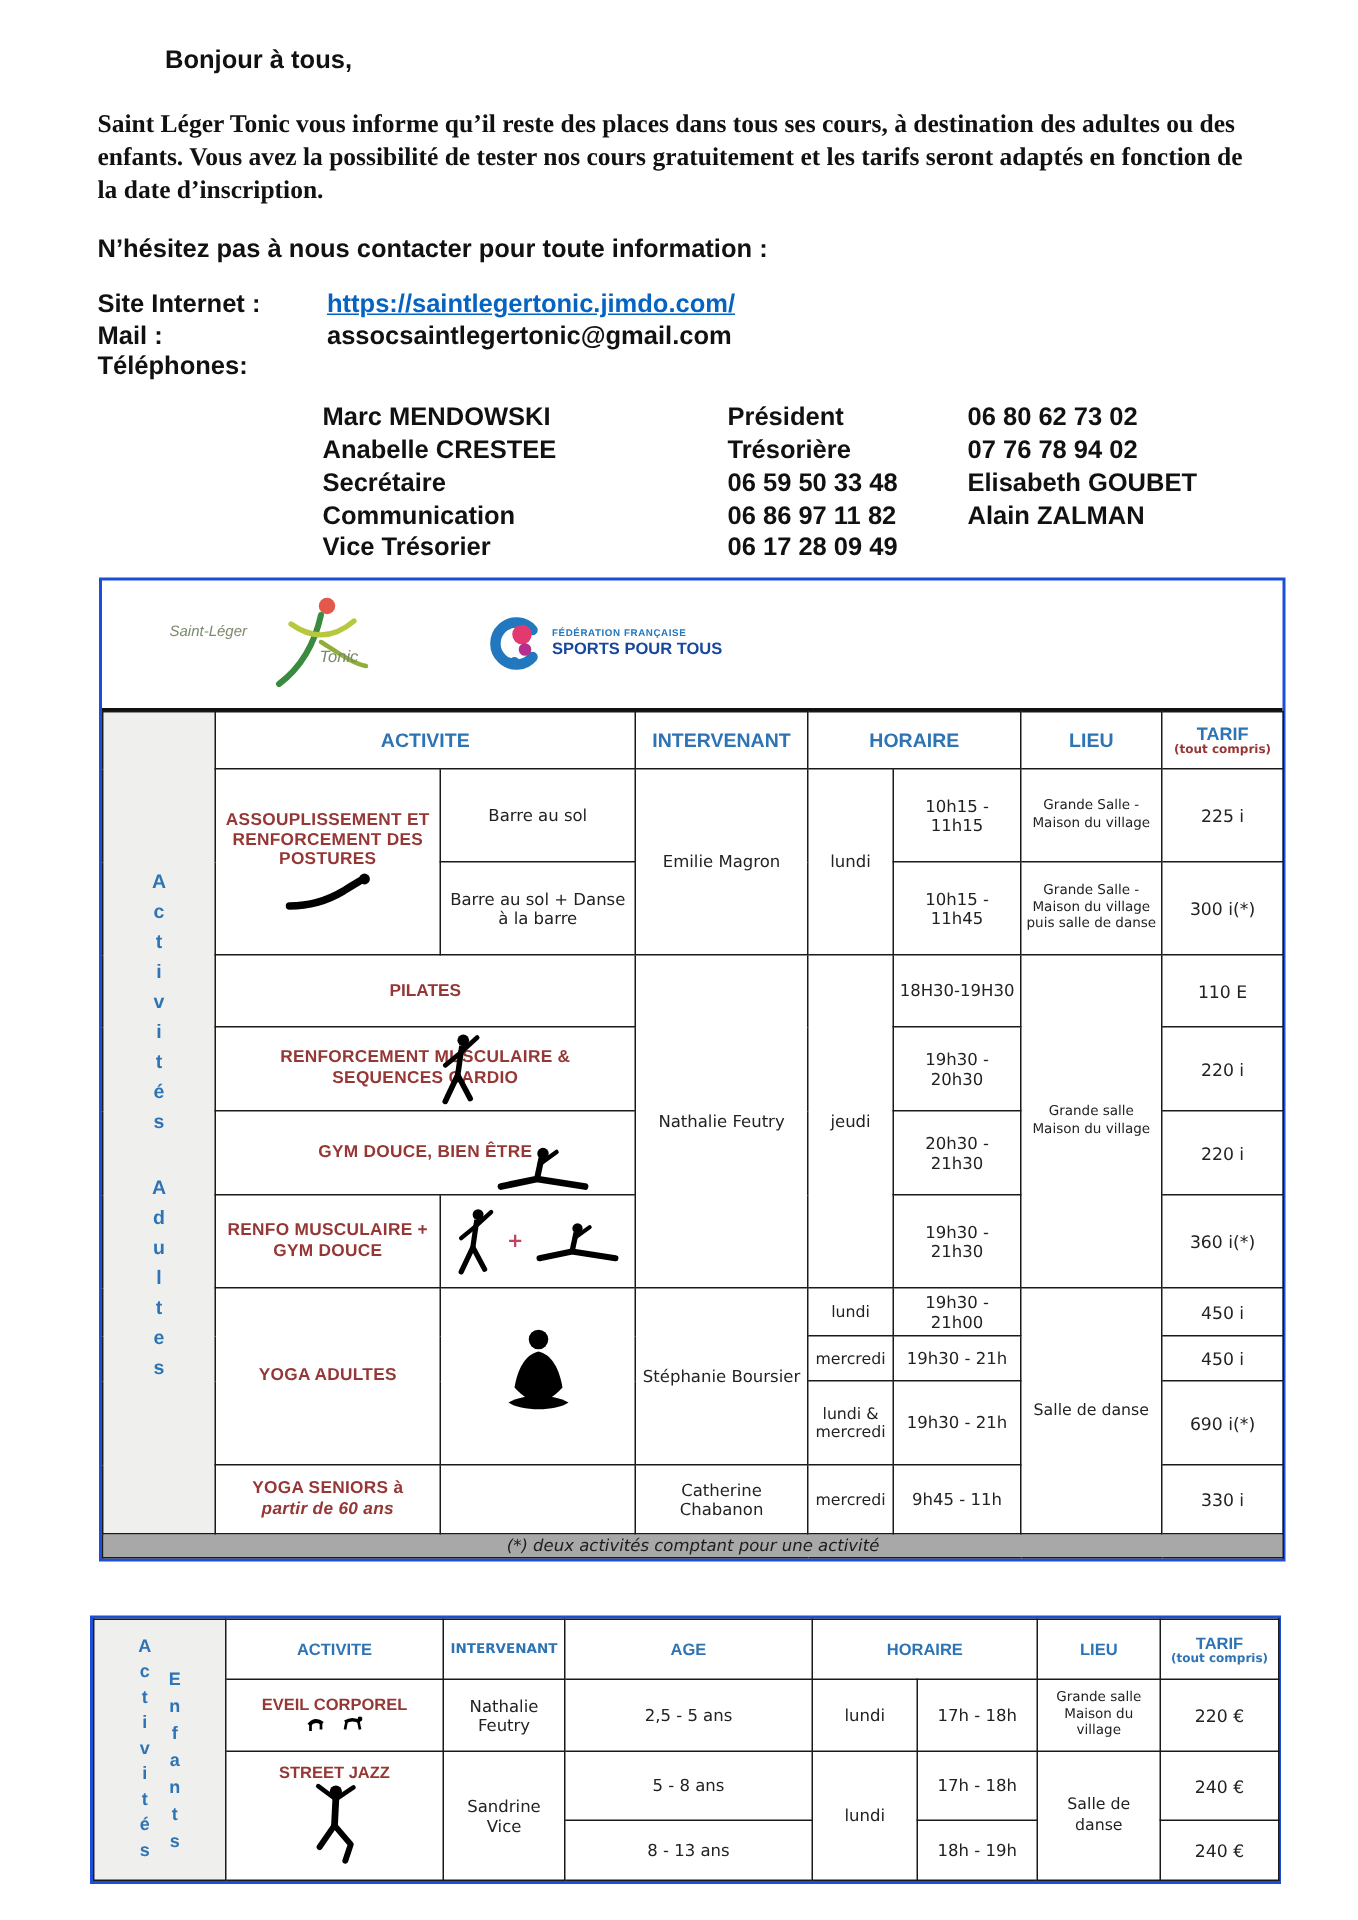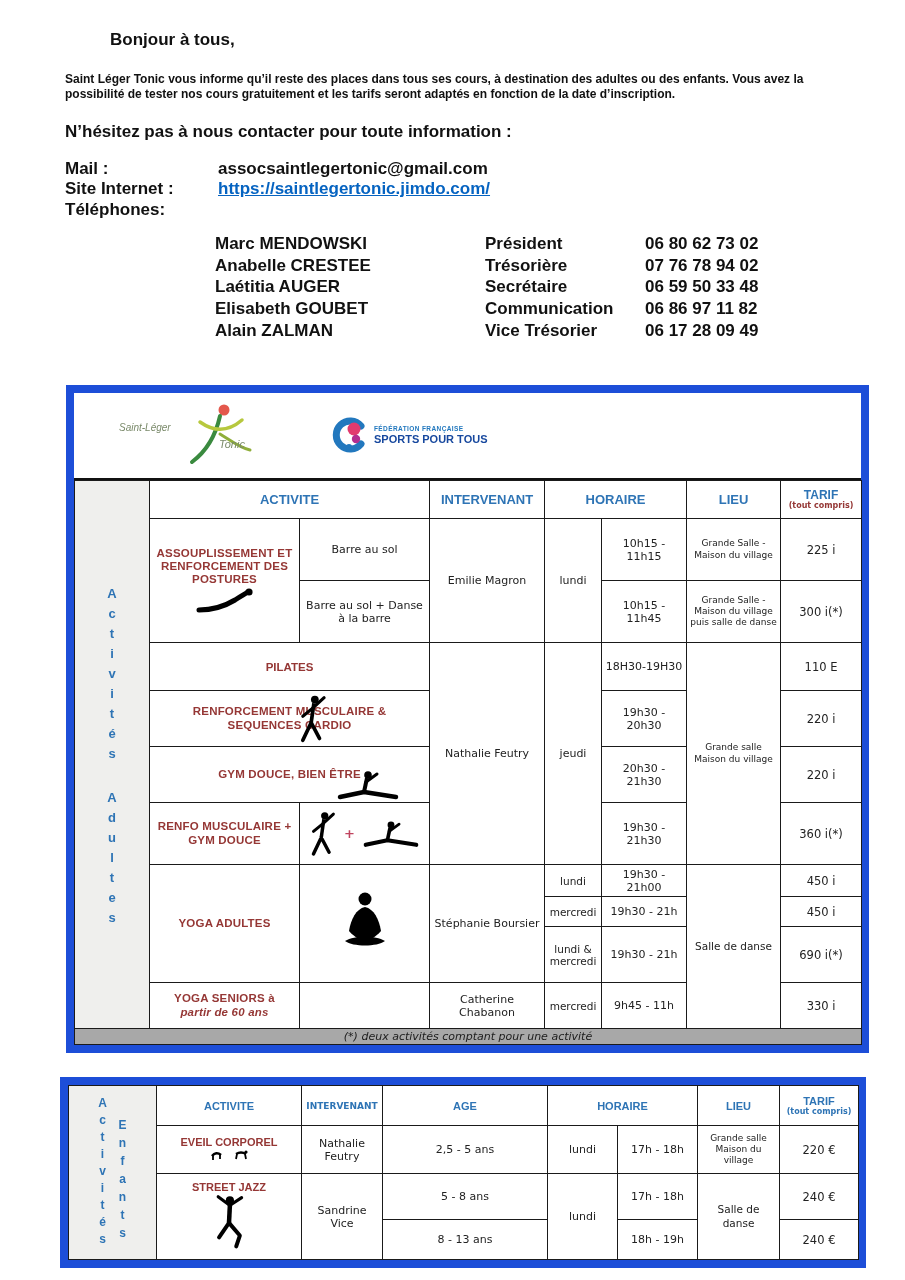--- a/index.html
+++ b/index.html
@@ -1,28 +1,28 @@
 <!DOCTYPE html>
 <html><head>
 <meta charset="utf-8">
 <style>
   html,body{margin:0;padding:0;background:#fff;}
   .page{position:relative;width:905px;height:1280px;background:#fff;overflow:hidden;
         font-family:"Liberation Sans",sans-serif;color:#111;}
   
   .greeting{margin:30px 0 0 110px;font-size:17px;font-weight:bold;}
-  .para{margin:22px 65px 0 65px;width:778px;font-size:12px;font-weight:bold;line-height:1.28;}
+  .para{margin:22px 65px 0 65px;width:778px;font-size:17px;font-weight:bold;line-height:1.28;font-family:Liberation Serif, serif;}
   .contact-line{margin:19px 65px 0 65px;font-size:17px;font-weight:bold;}
   .contact-grid{margin:17px 0 0 65px;font-size:17px;font-weight:bold;line-height:1.2;}
   .contact-row{display:grid;grid-template-columns:153px auto;}
   a.site-link{color:#0563C1;text-decoration:underline;font-weight:bold;}
   .phones{display:grid;grid-template-columns:270px 160px auto;margin:14px 0 0 215px;
           font-size:17px;font-weight:bold;line-height:1.22;row-gap:1px;}
   
-  .tbl-wrap{border:8px solid #1d4ed8;background:#fff;}
+  .tbl-wrap{border:2px solid #1d4ed8;background:#fff;}
   .adults-wrap{position:absolute;left:66px;top:385px;width:787px;}
   .kids-wrap{position:absolute;left:60px;top:1077px;width:790px;}
   table{border-collapse:collapse;table-layout:fixed;width:100%;}
   td{border:1.5px solid #1a1a1a;text-align:center;vertical-align:middle;padding:1px 3px;
      font-family:"DejaVu Sans",sans-serif;font-size:11px;color:#222;overflow:hidden;}
   .hdr{font-weight:bold;color:#2E74B5;font-size:13px;font-family:"Liberation Sans",sans-serif;}
   .hdr-sm{font-weight:bold;color:#2E74B5;font-size:9px;}
   .tarif-sub{display:block;font-size:8px;font-weight:bold;color:#953735;line-height:1.1;}
   .tarif-sub-blue{display:block;font-size:8px;font-weight:bold;color:#2E74B5;line-height:1.1;}
   .act{font-weight:bold;color:#953735;text-align:center;font-size:11.5px;
@@ -62,41 +62,40 @@
 <body>
 
 <div class="page">
 
   <div class="greeting">Bonjour à tous,</div>
   <div class="para">Saint Léger Tonic vous informe qu’il reste des places dans tous ses cours, à destination des adultes ou des enfants. Vous avez la possibilité de tester nos cours gratuitement et les tarifs seront adaptés en fonction de la date d’inscription.</div>
   <div class="contact-line">N’hésitez pas à nous contacter pour toute information :</div>
 
   <div class="contact-grid">
     <div class="contact-row">
+      <span>Site Internet :</span>
+      <a class="site-link" href="#">https://saintlegertonic.jimdo.com/</a>
+    </div>
+    <div class="contact-row">
       <span>Mail :</span>
       <span>assocsaintlegertonic@gmail.com</span>
-    </div>
-    <div class="contact-row">
-      <span>Site Internet :</span>
-      <a class="site-link" href="#">https://saintlegertonic.jimdo.com/</a>
     </div>
     <div class="contact-row">
       <span>Téléphones:</span>
       <span></span>
     </div>
   </div>
 
   <div class="phones">
     <span>Marc MENDOWSKI</span>
       <span>Président</span>
       <span>06 80 62 73 02</span>
     <span>Anabelle CRESTEE</span>
       <span>Trésorière</span>
       <span>07 76 78 94 02</span>
-    <span>Laétitia AUGER</span>
       <span>Secrétaire</span>
       <span>06 59 50 33 48</span>
     <span>Elisabeth GOUBET</span>
       <span>Communication</span>
       <span>06 86 97 11 82</span>
     <span>Alain ZALMAN</span>
       <span>Vice Trésorier</span>
       <span>06 17 28 09 49</span>
   </div>
 

